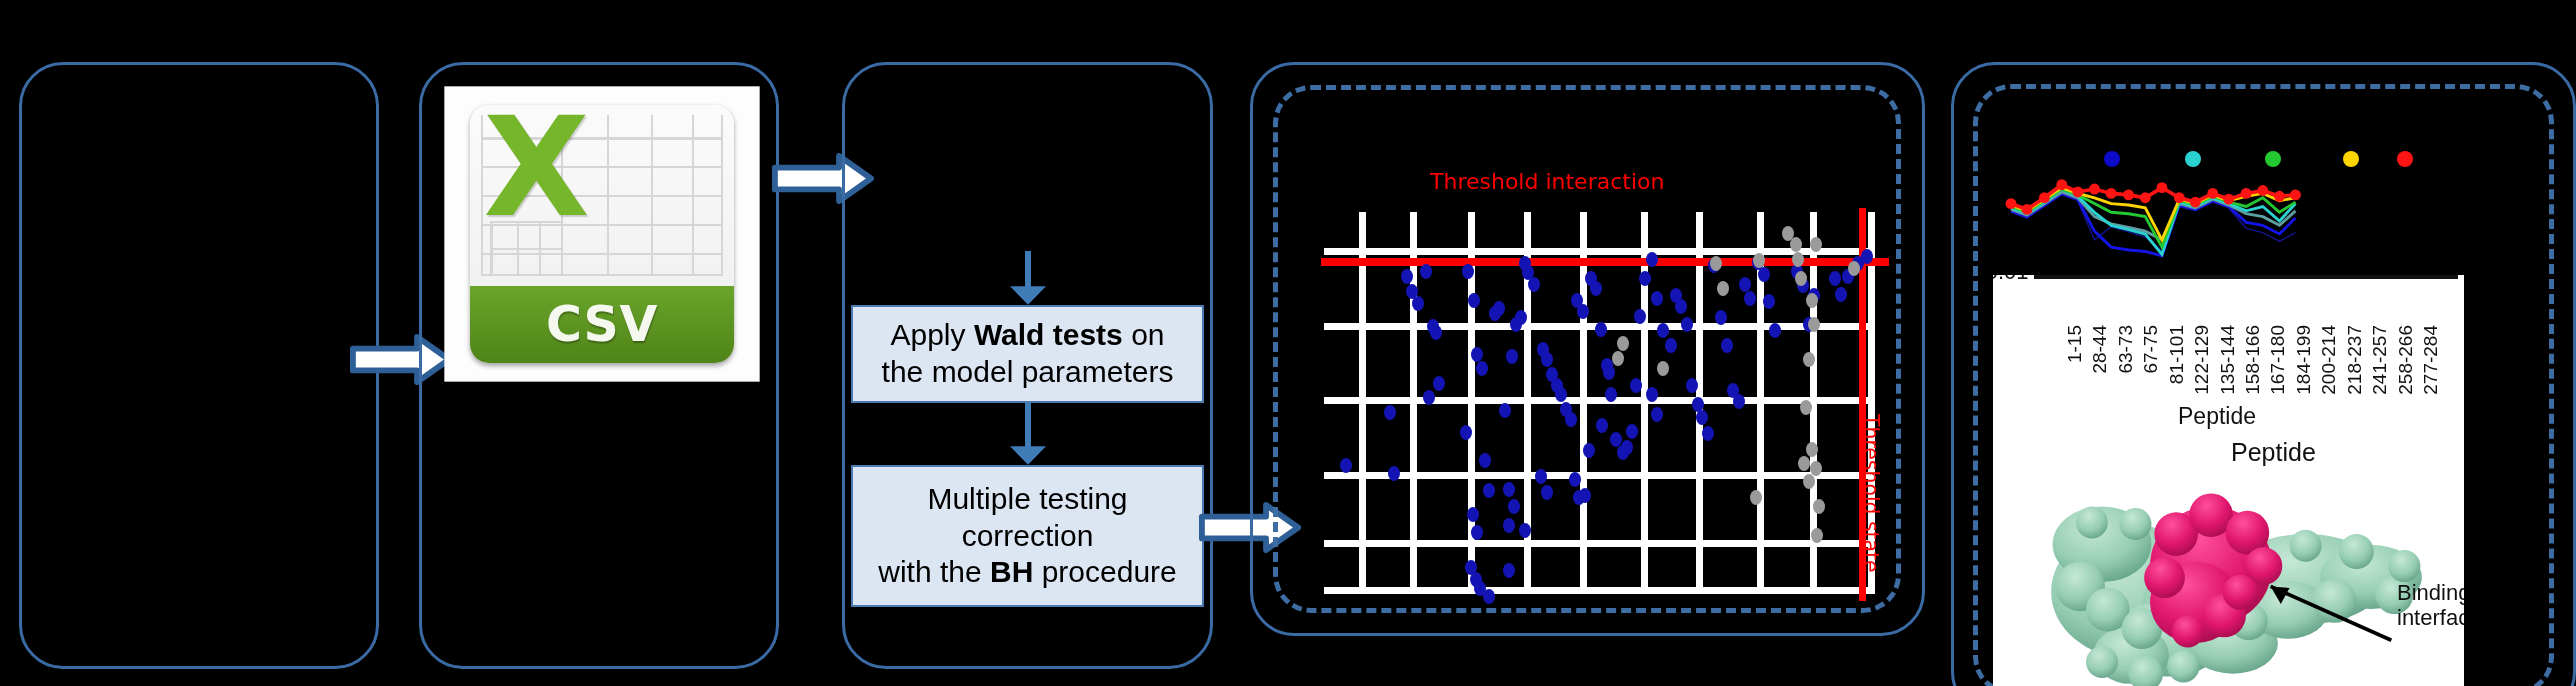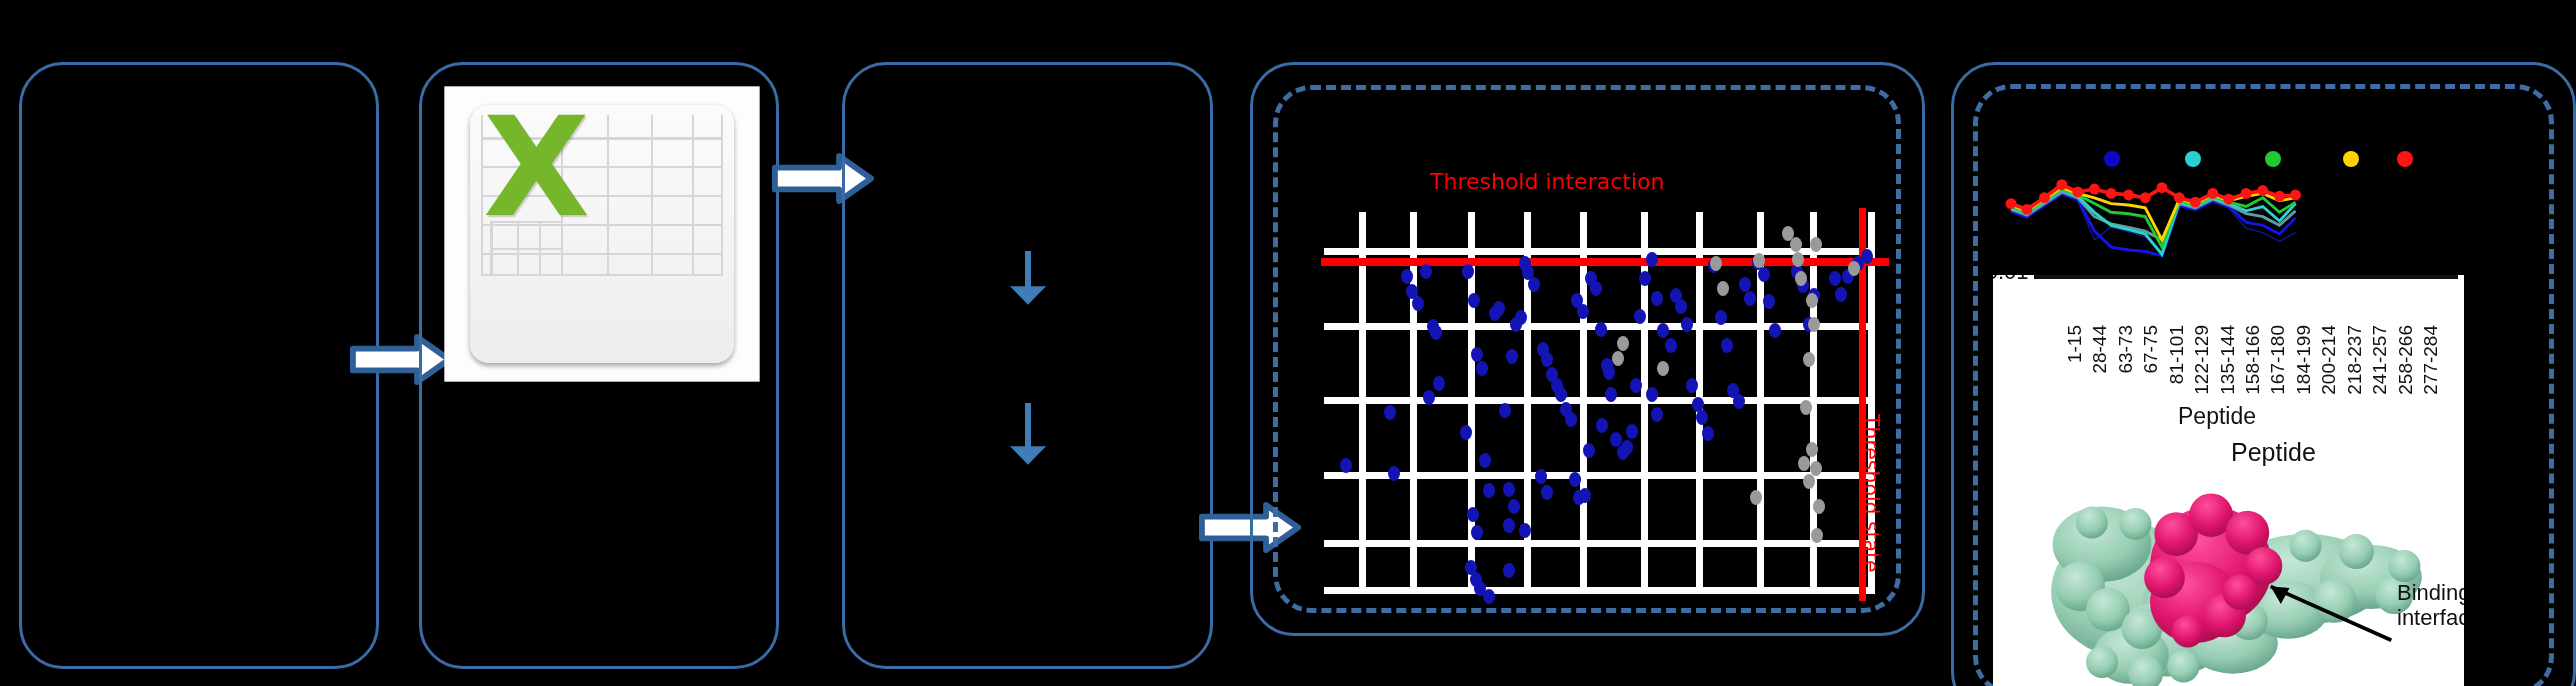--- a/index.html
+++ b/index.html
@@ -173,47 +173,58 @@
         <div class="gl" style="left:87%;  top:0;    width:2.2px;  height:100%;"></div>
         <div class="gl" style="left:99%;  top:0;    width:2.2px;  height:100%;"></div>
         <div class="gl" style="left:0;    top:0;    width:2.2px;  height:100%;"></div>
         <div class="gl" style="left:4%;   top:66%;  width:29%;  height:2.2px;"></div>
         <div class="gl" style="left:4%;   top:66%;  width:2.2px;  height:34%;"></div>
         <div class="gl" style="left:15%;  top:66%;  width:2.2px;  height:34%;"></div>
         <div class="gl" style="left:24%;  top:66%;  width:2.2px;  height:34%;"></div>
         <div class="gl" style="left:4%;   top:83%;  width:29%;  height:2.2px;"></div>
       </div>
       <div class="csv-x">X</div>
+      <div class="csv-foot">CSV</div>
     </div>
   </div>
 
   <div class="block-arrow" style="left:772px; top:153px; width:102px; height:51px;">
     <svg width="102" height="51" viewBox="0 0 140 70">
       <polygon points="4,20 92,20 92,4 136,35 92,66 92,50 4,50" fill="#ffffff" stroke="#2e5f96" stroke-width="8" stroke-linejoin="round"></polygon>
     </svg>
   </div>
 
   <div class="panel" style="left:842px; top:62px; width:371px; height:607px;"></div>
 
 
   <div class="connector" style="left:1025px; top:251px; height:40px;"></div>
   <div class="connector-head" style="left:1010px; top:286px;">
     <svg width="36" height="19" viewBox="0 0 50 26">
         <polygon points="0,0 50,0 25,26" fill="#3f7cb8"></polygon>
       </svg>
   </div>
 
+  <div class="flowbox" style="left:851px; top:305px; width:353px; height:98px;">
+    <span>
+      Apply <b>Wald tests</b> on<br>the model parameters
+    </span>
+  </div>
 
   <div class="connector" style="left:1025px; top:403px; height:47px;"></div>
   <div class="connector-head" style="left:1010px; top:446px;">
     <svg width="36" height="19" viewBox="0 0 50 26">
         <polygon points="0,0 50,0 25,26" fill="#3f7cb8"></polygon>
       </svg>
   </div>
 
+  <div class="flowbox" style="left:851px; top:465px; width:353px; height:142px;">
+    <span>
+      Multiple testing<br>correction<br>with the <b>BH</b> procedure
+    </span>
+  </div>
 
   <div class="block-arrow" style="left:1199px; top:502px; width:102px; height:51px;">
     <svg width="102" height="51" viewBox="0 0 140 70">
       <polygon points="4,20 92,20 92,4 136,35 92,66 92,50 4,50" fill="#ffffff" stroke="#2e5f96" stroke-width="8" stroke-linejoin="round"></polygon>
     </svg>
   </div>
 
   <div class="panel" style="left:1250px; top:62px; width:675px; height:574px;"></div>
   <div class="panel-inner-dash" style="left:1273px; top:85px; width:628px; height:528px;"></div>
 

